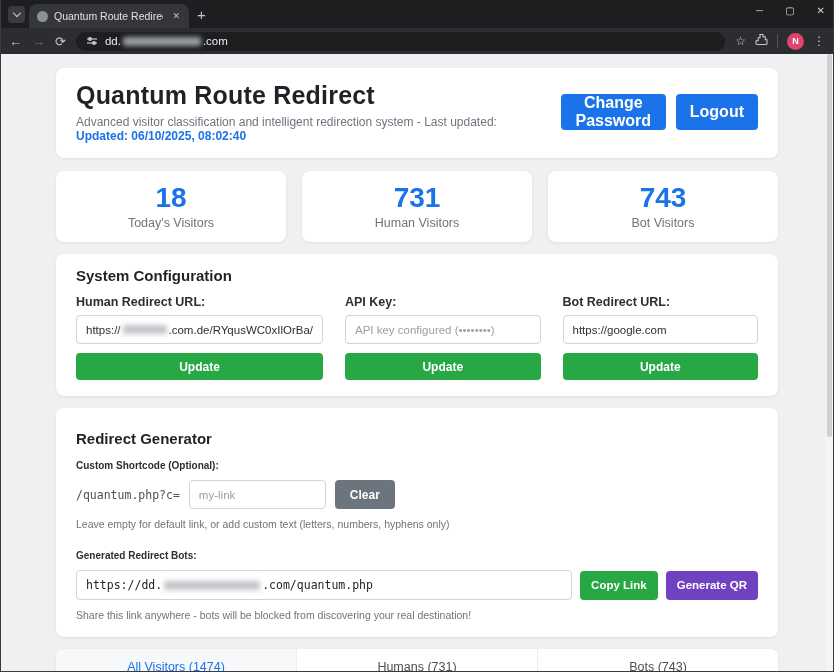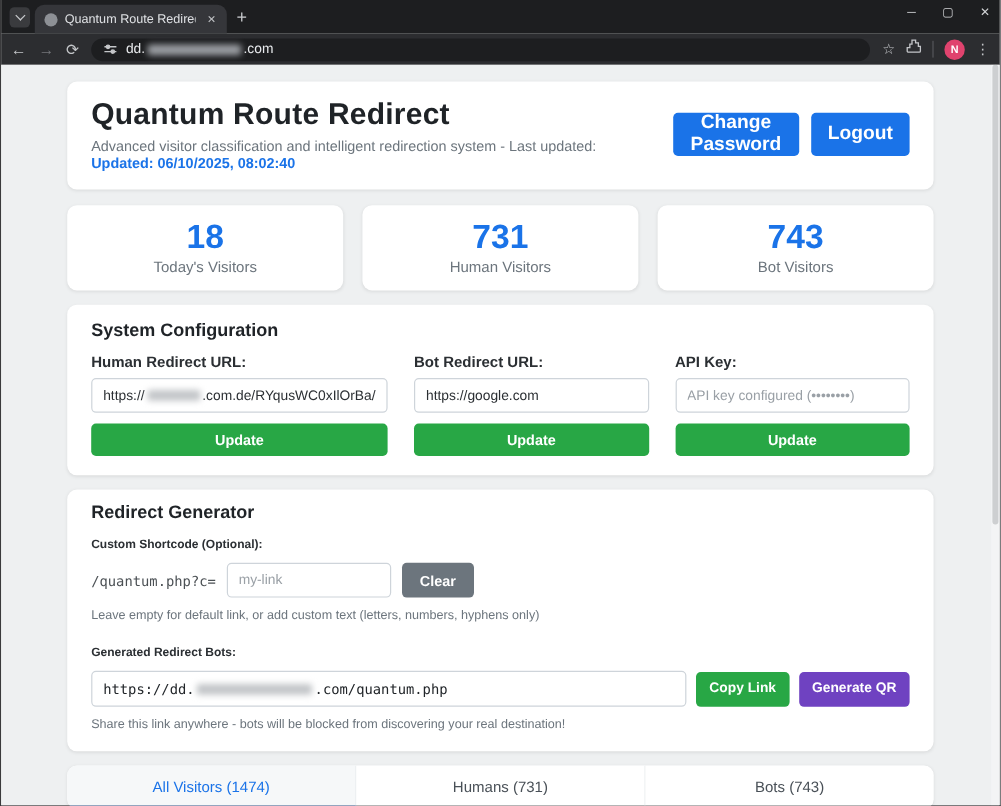--- a/index.html
+++ b/index.html
@@ -69,21 +69,21 @@
   .config-grid { display:flex; gap:22px; margin-top:11px; }
   .config-col { flex:1; }
   .field-label { font-size:12.5px; font-weight:bold; color:#2b2f33; margin-bottom:6px; }
   .text-input, .fake-input { width:100%; height:29px; border:1px solid #ced4da; border-radius:4px; padding:0 9px;
                font-size:11.5px; color:#2b2f33; font-family:"Liberation Sans",sans-serif; background:#fff; }
   .fake-input { display:flex; align-items:center; white-space:nowrap; overflow:hidden; }
   .text-input::placeholder { color:#9aa0a6; }
   .btn-green { background:#28a745; width:100%; height:27px; font-size:12px; margin-top:9px; }
 
   
-  .gen-card { margin-top:12px; padding:11px 20px 16px; }
+  .gen-card { margin-top:12px; padding:22px 20px 16px; }
   .sub-label { font-size:10px; font-weight:bold; color:#2b2f33; margin:13px 0 9px; }
   .shortcode-row { display:flex; align-items:center; gap:9px; }
   .mono { font-family:"DejaVu Sans Mono", monospace; }
   .code-prefix { font-size:11.5px; color:#4b5054; }
   .shortcode-input { width:137px; }
   .btn-gray { background:#6c757d; height:29px; font-size:12px; padding:0 15px; font-weight:bold; }
   .hint { font-size:10.5px; color:#6c757d; margin-top:9px; }
   .link-row { display:flex; gap:8px; align-items:center; }
   .link-display { flex:1; height:30px; font-size:11.5px; color:#212529; }
   .btn-copy { background:#28a745; height:29px; font-size:11.5px; padding:0 11px; }
@@ -190,27 +190,27 @@
           <div class="config-col">
             <div class="field-label">Human Redirect URL:</div>
             <div class="fake-input">
               <span>https://</span>
               <span class="blurbit light" style="width:44px"></span>
               <span>.com.de/RYqusWC0xIlOrBa/</span>
             </div>
             <button class="btn btn-green">Update</button>
           </div>
           <div class="config-col">
+            <div class="field-label">API Key:</div>
+            <input class="text-input" placeholder="API key configured (••••••••)" style="">
+            <button class="btn btn-green">Update</button>
+          </div>
+          <div class="config-col">
             <div class="field-label">Bot Redirect URL:</div>
             <input class="text-input" value="https://google.com" style="">
-            <button class="btn btn-green">Update</button>
-          </div>
-          <div class="config-col">
-            <div class="field-label">API Key:</div>
-            <input class="text-input" placeholder="API key configured (••••••••)" style="">
             <button class="btn btn-green">Update</button>
           </div>
         </div>
       </div>
 
       <div class="card gen-card">
         <div class="section-title">Redirect Generator</div>
         <div class="sub-label">Custom Shortcode (Optional):</div>
         <div class="shortcode-row">
           <span class="code-prefix mono">/quantum.php?c=</span>

